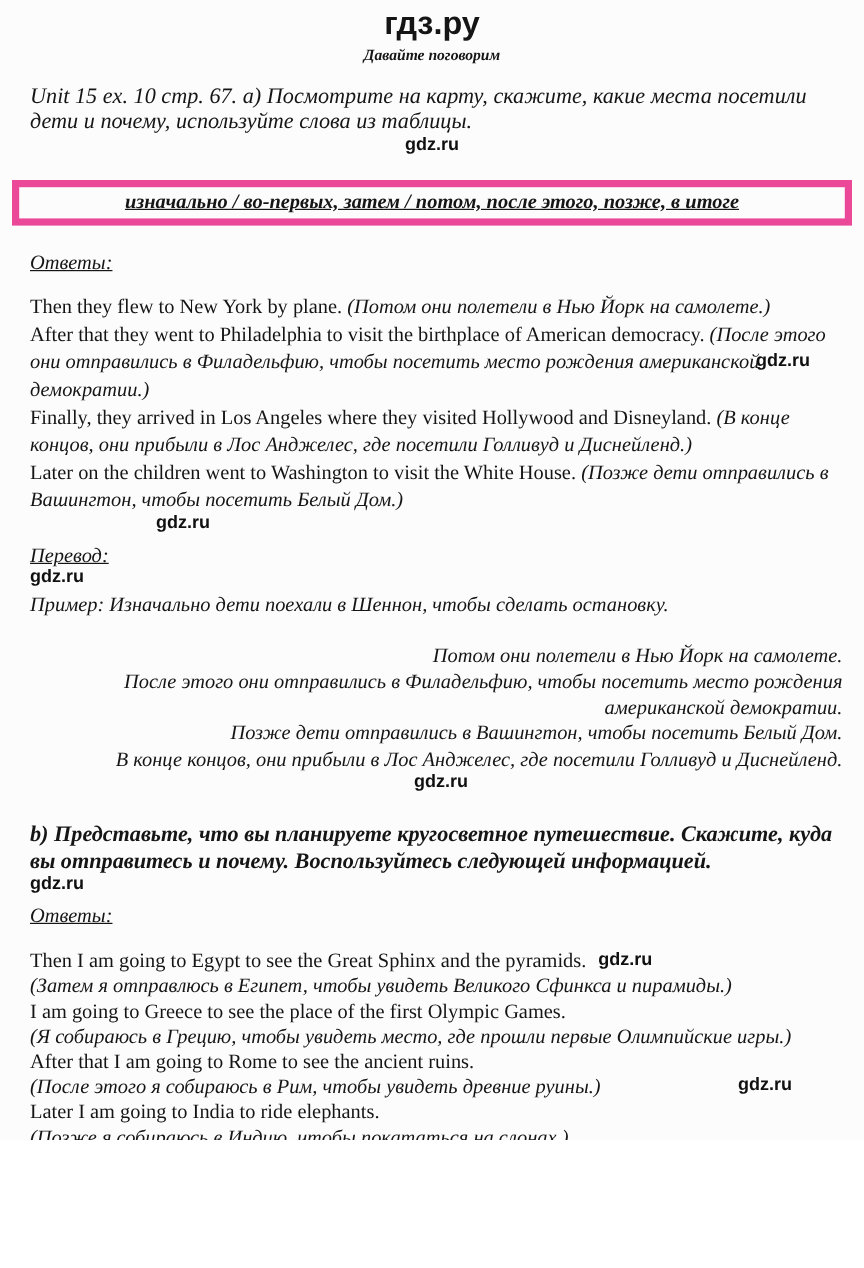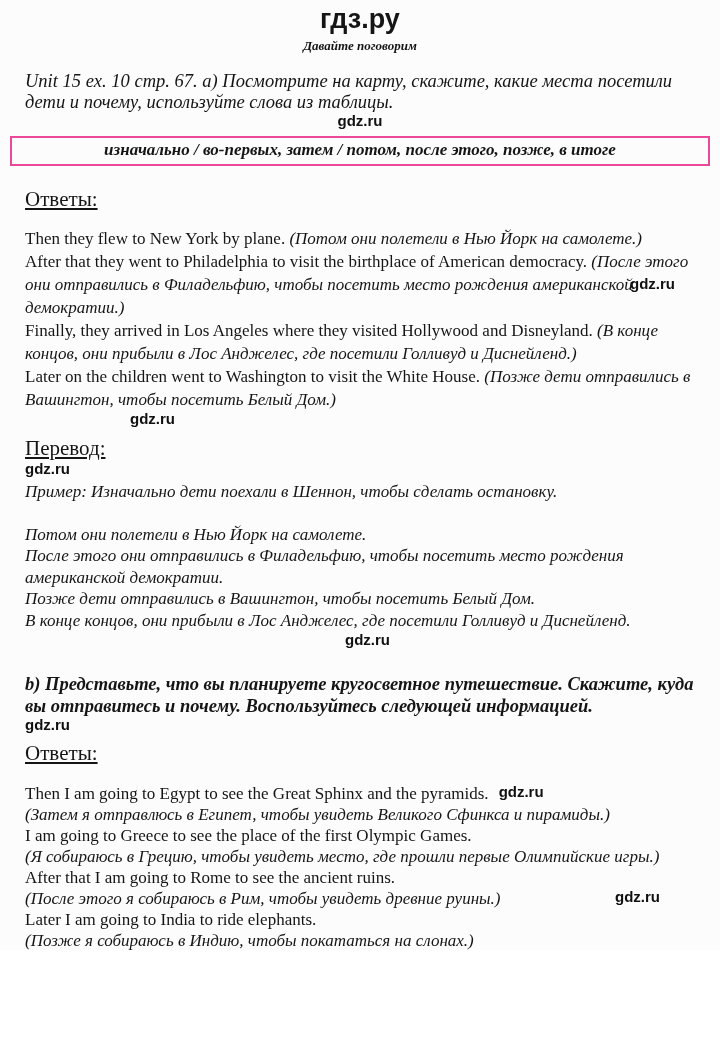--- a/index.html
+++ b/index.html
@@ -41,43 +41,46 @@
     color:#101010;
   }
   .wm-center { text-align:center; }
   .wm-under-a { margin:0 0 0 130px; }
   .wm-left { margin-left:25px; }
   .wm-left-2 { margin-left:55px; }
   .wm-mid { text-align:center; padding-left:15px; margin-top:1px; }
   .wm-inline { display:inline-block; margin-left:10px; position:relative; top:-2px; }
   .wm-abs { position:absolute; }
   .word-box {
-    margin:7px 10px 0 10px;
-    border:2px solid #ec4899;
+    margin:21px 10px 0 10px;
+    border:6px solid #ec4899;
     text-align:center;
     font-weight:bold;
     font-style:italic;
     font-size:17px;
     padding:2px 0 4px 0;
+    text-decoration:underline;
   }
   .label {
     margin:21px 0 0 25px;
-    font-size:21px;
+    font-style:italic;
+    font-size:17px;
     text-decoration:underline;
   }
   .para-a {
     margin:15px 18px 0 25px;
     font-size:17px;
     line-height:23px;
   }
   .para-ru {
     margin:22px 18px 0 25px;
     font-style:italic;
     font-size:17px;
     line-height:21.5px;
+    text-align:right;
   }
   .example {
     margin:5px 18px 0 25px;
     font-style:italic;
     font-size:17px;
   }
   .para-b {
     margin:17px 18px 0 25px;
     font-size:17px;
     line-height:21px;

